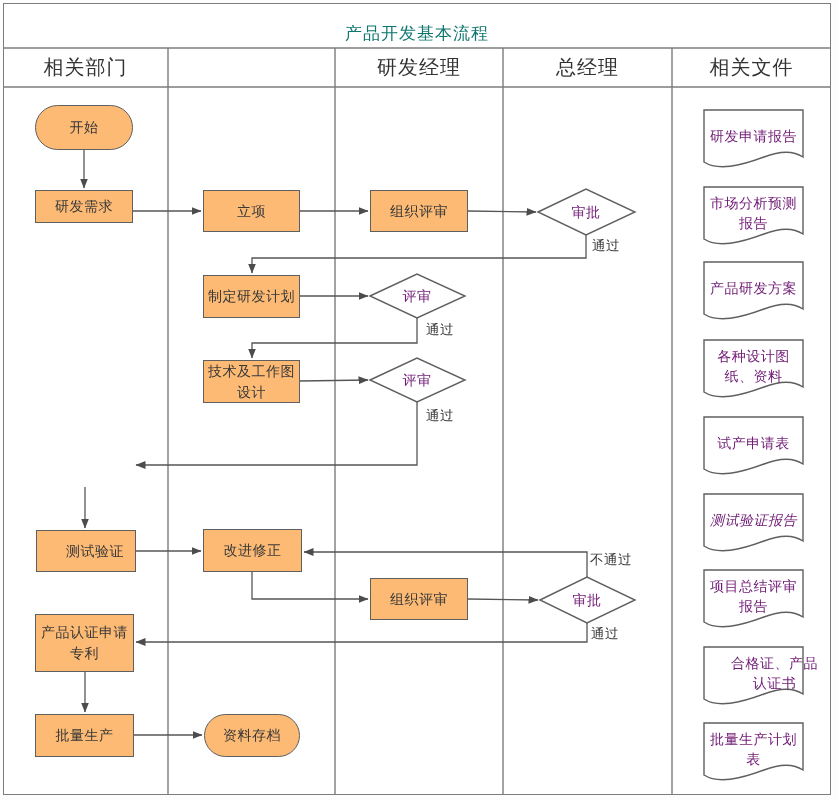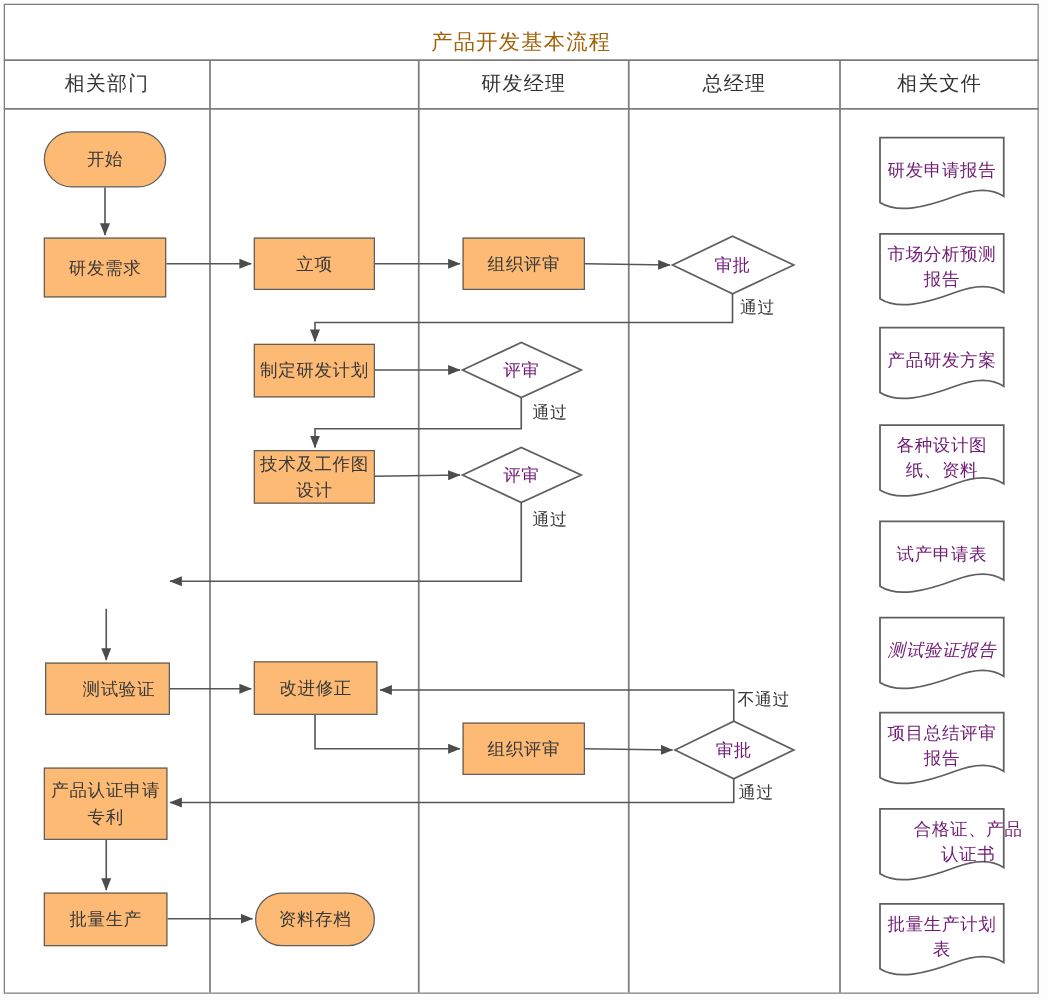--- a/index.html
+++ b/index.html
@@ -10,26 +10,26 @@
   }
   .stage{position:relative;width:838px;height:800px;overflow:hidden;}
   .frame{
     position:absolute;left:3px;top:3px;width:828px;height:792px;
     box-sizing:border-box;border:1.5px solid #7c7c7c;background:#ffffff;
   }
   svg.overlay{position:absolute;left:0;top:0;width:838px;height:800px;pointer-events:none;}
   .title-bar{
     position:absolute;left:3px;top:3px;width:828px;height:60px;
     display:flex;align-items:center;justify-content:center;
-    font-size:17px;letter-spacing:1px;color:#a16207;
+    font-size:17px;letter-spacing:1px;color:#0f766e;
   }
   .lane-header{
     position:absolute;top:48px;height:39px;
     display:flex;align-items:center;justify-content:center;
-    font-size:16px;letter-spacing:1px;color:#333;
+    font-size:20px;letter-spacing:1px;color:#333;
   }
   .node{
     position:absolute;box-sizing:border-box;
     border:1.4px solid #5f5f5f;background:#fdba74;
     display:flex;align-items:center;justify-content:center;
     text-align:center;font-size:14px;line-height:1.5;
     white-space:pre-line;color:#383838;letter-spacing:0.5px;
   }
   .stadium{border-radius:23px;}
   .ghost{
@@ -104,21 +104,21 @@
     </g>
   </svg>
 
   <div class="title-bar">产品开发基本流程</div>
   <div class="lane-header" style="left:3px;width:165px;">相关部门</div>
   <div class="lane-header" style="left:335px;width:168px;">研发经理</div>
   <div class="lane-header" style="left:503px;width:169px;">总经理</div>
   <div class="lane-header" style="left:672px;width:159px;">相关文件</div>
 
   <div class="node stadium" style="left:35px;top:105px;width:98px;height:45px;">开始</div>
-  <div class="node" style="left:35px;top:190px;width:98px;height:48px;">研发需求</div>
+  <div class="node" style="left:35px;top:190px;width:98px;height:33px;">研发需求</div>
   <div class="node" style="left:203px;top:190px;width:97px;height:42px;">立项</div>
   <div class="node" style="left:370px;top:190px;width:98px;height:42px;">组织评审</div>
   <div class="node" style="left:203px;top:275px;width:97px;height:43px;">制定研发计划</div>
   <div class="node" style="left:203px;top:360px;width:97px;height:43px;">技术及工作图
 设计</div>
   <div class="node" style="left:36px;top:530px;width:100px;height:42px;padding-left:18px;">测试验证</div>
   <div class="node" style="left:203px;top:529px;width:99px;height:43px;">改进修正</div>
   <div class="node" style="left:370px;top:578px;width:98px;height:42px;">组织评审</div>
   <div class="node" style="left:35px;top:614px;width:99px;height:58px;">产品认证申请
 专利</div>

